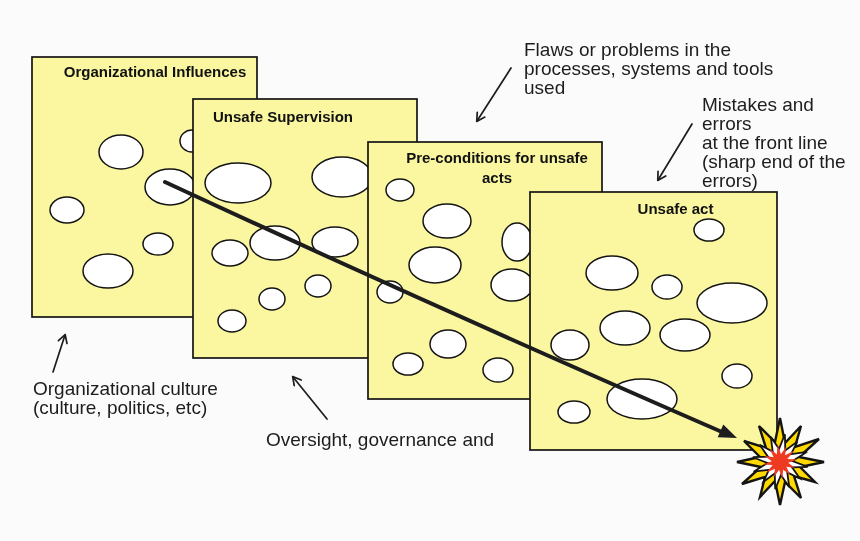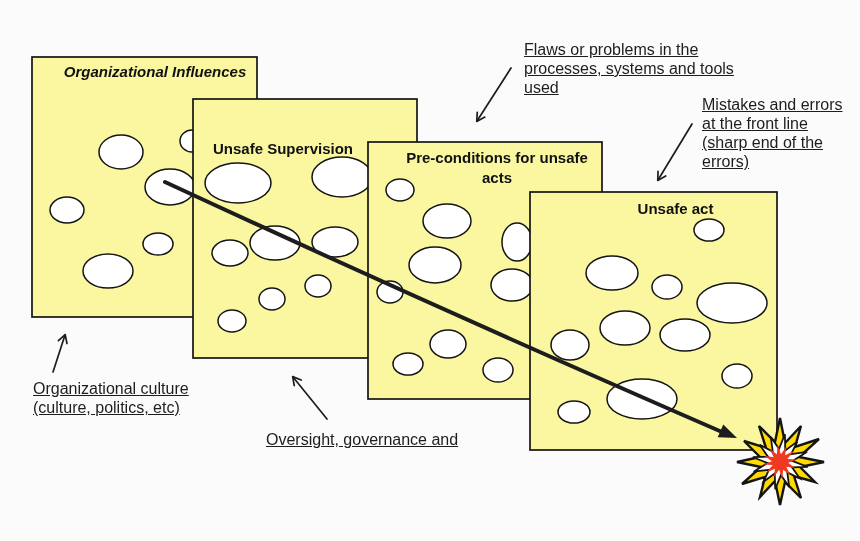--- a/index.html
+++ b/index.html
@@ -14,21 +14,21 @@
   .slice{fill:var(--cheese,#faf7a0);stroke:var(--outline,#141414);stroke-width:1.7;}
   .hole{fill:var(--hole,#ffffff);stroke:var(--outline,#141414);stroke-width:1.5;}
   .main-arrow{fill:none;stroke:var(--ink,#1d1d1d);stroke-width:4;stroke-linecap:round;}
   .main-arrow-head{fill:var(--ink,#1d1d1d);}
   .note-arrow{fill:none;stroke:var(--ink,#1d1d1d);stroke-width:1.7;stroke-linecap:round;}
   .txt{position:absolute;color:var(--ink,#1d1d1d);}
   .slice-title{
     font-size:15px;font-weight:600;line-height:20px;
     text-align:center;color:#111;
   }
-  .note{font-size:16px;line-height:19px;text-decoration:underline;}
+  .note{font-size:19px;line-height:19px;}
   .note span{display:block;}
   .caption{font-size:12.5px;color:var(--caption_ink,#3c3c3c);}
   .burst-outer{fill:var(--explosion_yellow,#ffd900);stroke:var(--outline,#141414);stroke-width:2.4;stroke-linejoin:miter;}
   .burst-mid{fill:var(--explosion_white,#ffffff);stroke:var(--outline,#141414);stroke-width:2.8;}
   .burst-core{fill:var(--explosion_red,#ee3a20);}
 </style>
 </head>
 <body>
 
 <div class="stage">
@@ -99,22 +99,22 @@
     <line class="note-arrow" x1="53" y1="372" x2="65" y2="335" marker-end="url(#vhead)"></line>
     <line class="note-arrow" x1="327" y1="419" x2="293" y2="377" marker-end="url(#vhead)"></line>
 
     <g transform="translate(780,462)">
       <polygon class="burst-outer" points="44,0 20,5 35,20 14,14 21,36 5,20 0,43 -5,19 -20,35 -15,15 -38,22 -19,5 -43,0 -20,-5 -36,-21 -14,-14 -21,-36 -5,-20 0,-44 5,-19 21,-36 15,-15 39,-23 19,-5"></polygon>
       <polygon class="burst-mid" transform="rotate(10) scale(0.64)" points="44,0 20,5 35,20 14,14 21,36 5,20 0,43 -5,19 -20,35 -15,15 -38,22 -19,5 -43,0 -20,-5 -36,-21 -14,-14 -21,-36 -5,-20 0,-44 5,-19 21,-36 15,-15 39,-23 19,-5"></polygon>
       <polygon class="burst-core" transform="rotate(-8) scale(0.40)" points="44,0 20,5 35,20 14,14 21,36 5,20 0,43 -5,19 -20,35 -15,15 -38,22 -19,5 -43,0 -20,-5 -36,-21 -14,-14 -21,-36 -5,-20 0,-44 5,-19 21,-36 15,-15 39,-23 19,-5"></polygon>
     </g>
   </svg>
 
-  <div class="txt slice-title" style="left:32px;top:62px;width:246px;font-style:italic;">Organizational Influences</div>
-  <div class="txt slice-title" style="left:193px;top:107px;width:180px;margin-top:32px;">Unsafe Supervision</div>
+  <div class="txt slice-title" style="left:32px;top:62px;width:246px;">Organizational Influences</div>
+  <div class="txt slice-title" style="left:193px;top:107px;width:180px;">Unsafe Supervision</div>
   <div class="txt slice-title" style="left:392px;top:148px;width:210px;">Pre-conditions for unsafe acts</div>
   <div class="txt slice-title" style="left:530px;top:199px;width:247px;margin-left:22px;">Unsafe act</div>
 
   <div class="txt note" style="left:524px;top:40px;">
     <span>Flaws or problems in the</span>
     <span>processes, systems and tools</span>
     <span>used</span>
   </div>
 
   <div class="txt note" style="left:702px;top:95px;">

